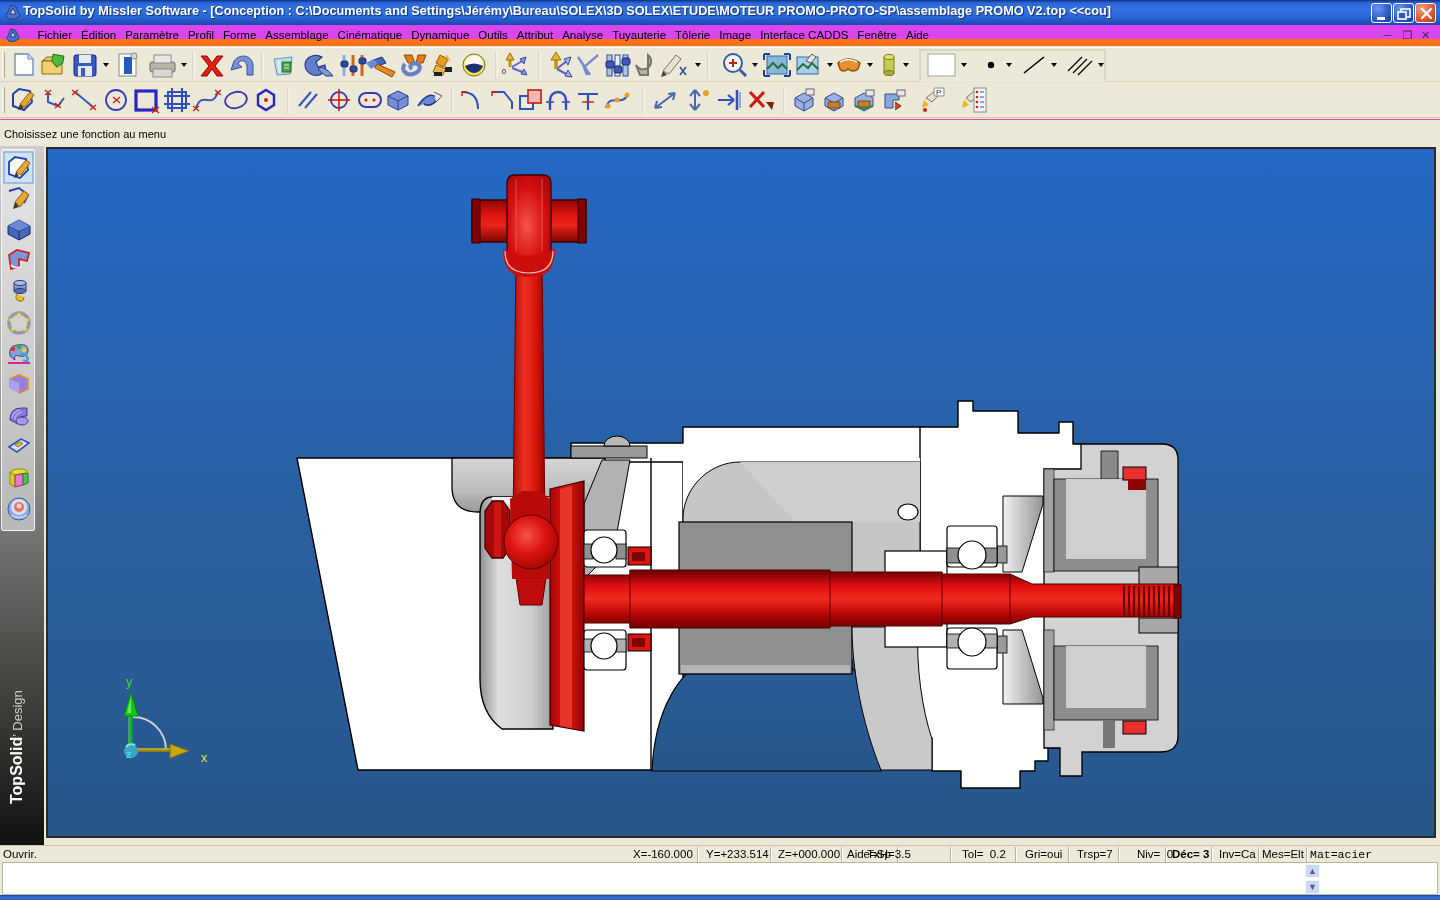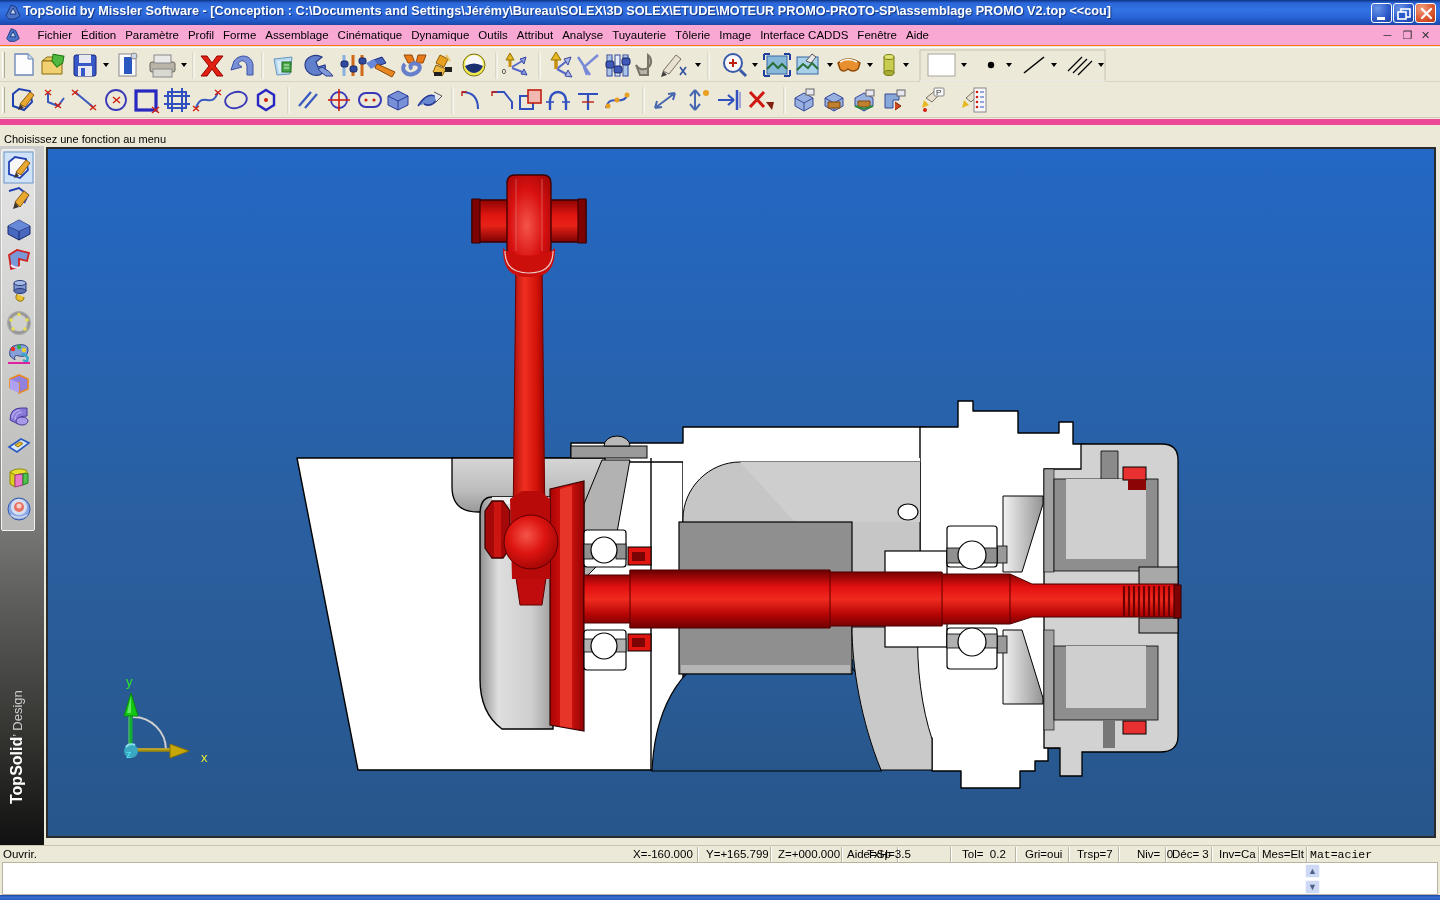--- a/index.html
+++ b/index.html
@@ -19,38 +19,38 @@
 }
 .winbtn { position:absolute; top:3px; width:21px; height:20px; border-radius:3px; border:1px solid #fff; }
 #btn-min  { right:48px; background:radial-gradient(circle at 30% 25%,#6a95e8,#2b59c9 60%,#1c3f9a); }
 #btn-max  { right:26px; background:radial-gradient(circle at 30% 25%,#6a95e8,#2b59c9 60%,#1c3f9a); }
 #btn-close{ right:4px;  background:radial-gradient(circle at 30% 25%,#f0a080,#dd5a33 55%,#b93613); }
 .winbtn svg { position:absolute; left:0; top:0; }
 
 
 #menubar {
   position:absolute; left:0; top:25px; width:1440px; height:21px;
-  background:#f9a8d4; border-bottom:1px solid #f97316;
+  background:#d946ef; border-bottom:7px solid #f97316;
   font-size:13px; color:#000;
 }
 #menubar .micon { position:absolute; left:4px; top:1px; width:18px; height:18px; }
 #menubar .items { position:absolute; left:33px; top:4px; font-size:11.5px; }
 #menubar .items span { margin:0 4.5px; }
 #menubar .mb { position:absolute; top:4px; width:13px; height:13px; color:#333; font-size:11px; text-align:center; line-height:12px;}
 
 
 .toolbar { position:absolute; left:0; width:1440px; background:#ece9d8; }
 #tb1 { top:47px; height:35px; border-top:1px solid #fff; border-bottom:1px solid #d8d4c0; }
 #tb2 { top:83px; height:35px; border-bottom:1px solid #d0ccb8; }
 .grip { position:absolute; top:4px; left:2px; width:3px; height:26px; border-left:1px solid #fff; border-right:1px solid #b0ac98; }
 
 
 #prompt {
   position:absolute; left:0; top:119px; width:1440px; height:27px; background:#ece9d8;
-  font-size:11px; color:#000; padding:8px 0 0 4px; border-top:6px solid #ec4899;
+  font-size:11px; color:#000; padding:8px 0 0 4px; border-top:1px solid #ec4899;
 }
 
 
 #main { position:absolute; left:0; top:146px; width:1440px; height:699px; background:#ece9d8; }
 #sidebar { position:absolute; left:0; top:0; width:44px; height:699px;
   background:linear-gradient(180deg,#cccccc 0%,#b5b5b3 20%,#8d8d8b 45%,#5e5e5c 65%,#32322f 85%,#111 100%); }
 #sidestrip { position:absolute; left:1px; top:3px; width:34px; height:382px;
   background:linear-gradient(180deg,#e6e6e6,#b8b8b6); border:1px solid #f4f4f4; border-radius:2px; }
 #sidetext { position:absolute; left:8px; top:658px; width:26px; height:0; }
 #sidetext > span { position:absolute; left:0; top:0; transform:rotate(-90deg); transform-origin:left top;
@@ -700,37 +700,37 @@
 <text x="201" y="763" font-size="13" fill="#e8e832" font-family="Liberation Sans">x</text>
 <text x="126" y="759" font-size="11" fill="#50e8f8" font-family="Liberation Sans">z</text>
 </svg>
     </div>
   </div>
 
   <div id="statusbar">
     <div class="lf">Ouvrir.</div>
     <div class="fld" style="left:633px;text-align:center;">X=-160.000</div>
       <div class="gr" style="left:697px;"></div>
-    <div class="fld" style="left:706px;">Y=+165.799</div>
+    <div class="fld" style="left:706px;">Y=+233.514</div>
       <div class="gr" style="left:770px;"></div>
     <div class="fld" style="left:778px;">Z=+000.000</div>
       <div class="gr" style="left:841px;"></div>
     <div class="fld" style="left:847px;">Aide=Sp</div>
       <div class="gr" style="left:897px;"></div>
     <div class="fld" style="left:867px;">TxH=3.5</div>
       <div class="gr" style="left:950px;"></div>
     <div class="fld" style="left:962px;">Tol=&nbsp; 0.2</div>
       <div class="gr" style="left:1015px;"></div>
     <div class="fld" style="left:1025px;">Gri=oui</div>
       <div class="gr" style="left:1068px;"></div>
     <div class="fld" style="left:1077px;">Trsp=7</div>
       <div class="gr" style="left:1118px;"></div>
     <div class="fld" style="left:1127px;padding-left:10px;">Niv=&nbsp; 0</div>
       <div class="gr" style="left:1165px;"></div>
-    <div class="fld" style="left:1172px;">Déc= 3</div>
+    <div class="fld" style="left:1172px;font-weight:bold;">Déc= 3</div>
       <div class="gr" style="left:1211px;"></div>
     <div class="fld" style="left:1219px;">Inv=Ca</div>
       <div class="gr" style="left:1258px;"></div>
     <div class="fld" style="left:1262px;">Mes=Elt</div>
       <div class="gr" style="left:1306px;"></div>
     <div class="fld" style="left:1310px;font-family:Liberation Mono, monospace;">Mat=acier</div>
   </div>
   <div id="inputarea"></div>
   <div id="scrollbtns">
     <div class="sbtn" style="top:0;">▲</div>

